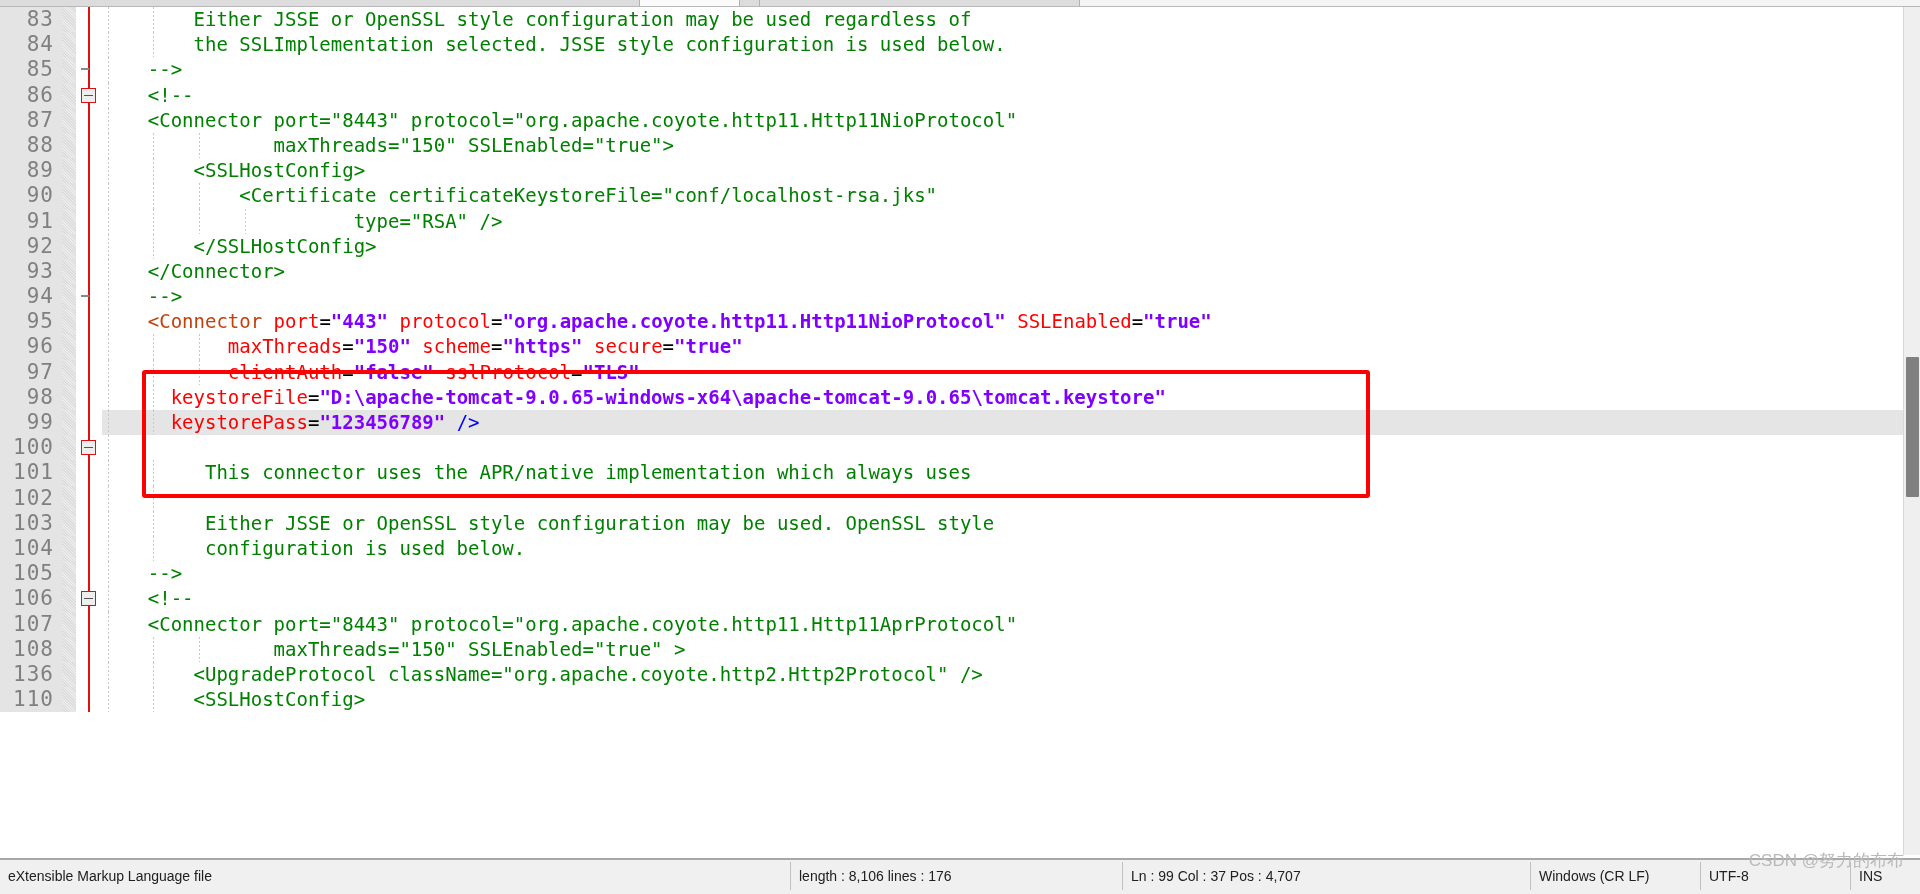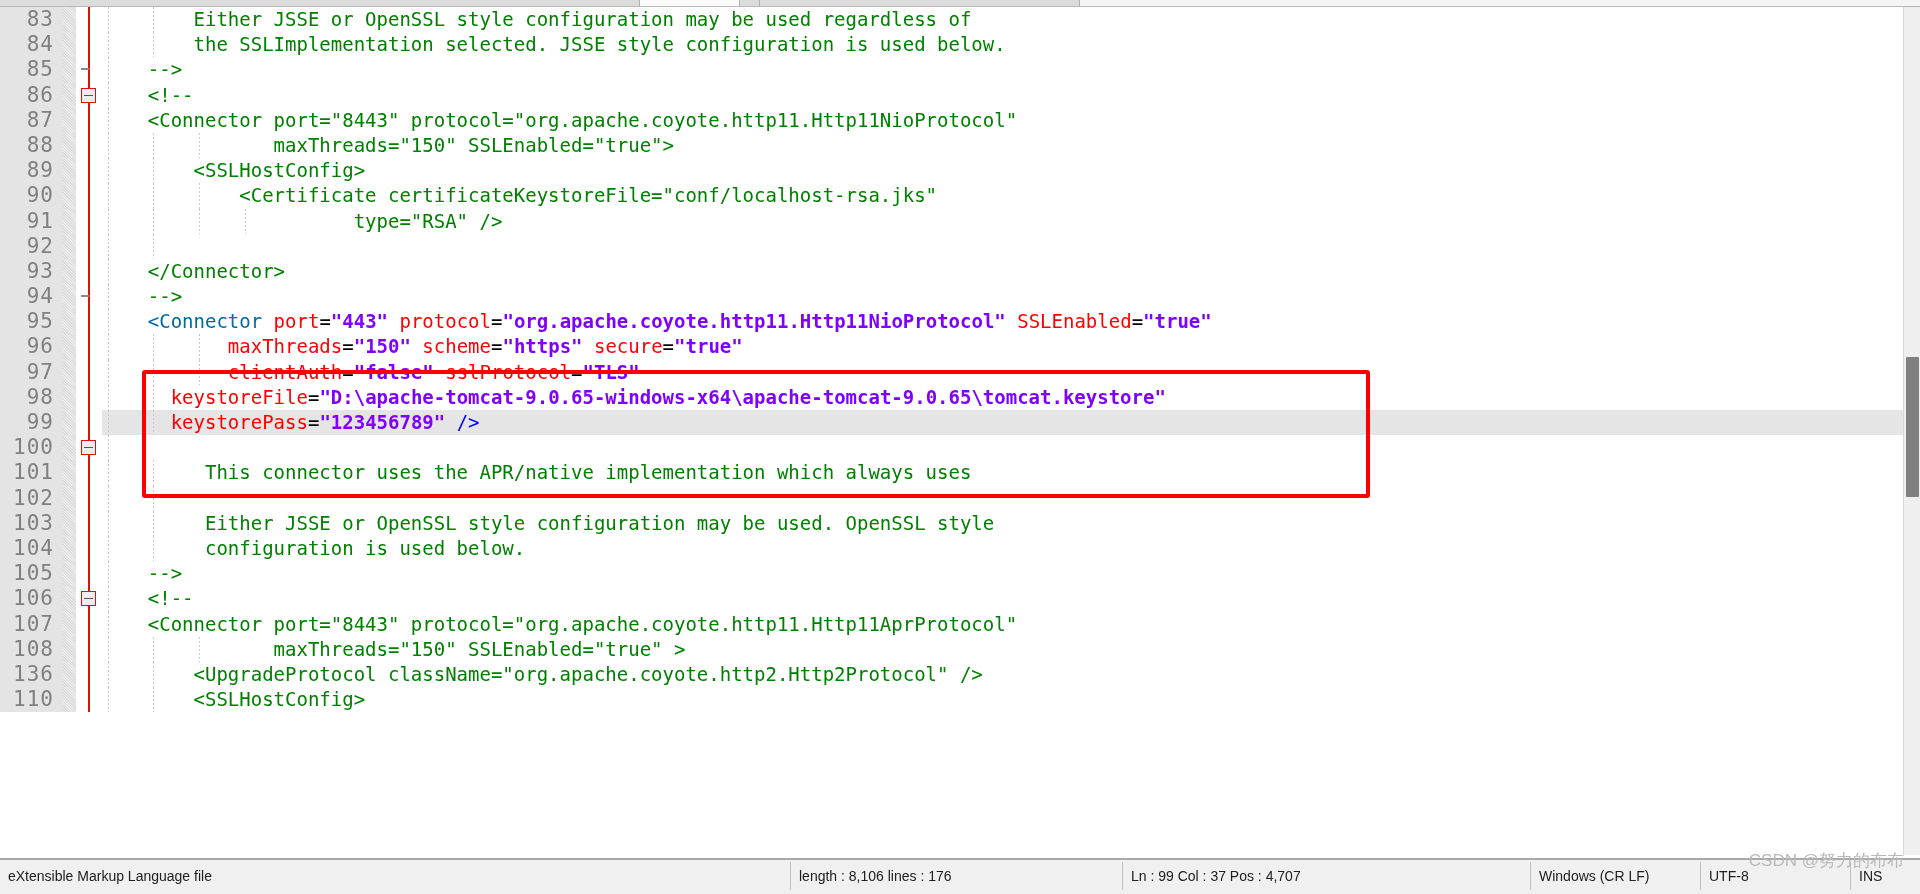--- a/index.html
+++ b/index.html
@@ -115,21 +115,21 @@
 
   
   .guides { position: absolute; left: 102px; top: 0; height: 100%; width: 700px; }
   .guides i {
     position: absolute; top: 0; height: 100%; width: 1px;
     background-image: repeating-linear-gradient(#c8c8c8 0 2px, transparent 2px 4px);
   }
 
   
   .c-comment { color: #008000; }
-  .c-tag     { color: #0369a1; }
+  .c-tag     { color: #c2410c; }
   .c-attr    { color: #ff0000; }
   .c-val     { color: #8000ff; font-weight: bold; }
   .c-punc    { color: #000000; }
   .c-brk     { color: #0000ff; }
 
   
   .hl-box {
     position: absolute;
     border: 4px solid #ff0000;
     border-radius: 3px;
@@ -203,21 +203,21 @@
     <div class="code-rows" id="code-rows">
         <div class="row"><div class="gutter-num">83</div><div class="gutter-mark"></div><div class="gutter-fold"></div><div class="redline"></div><div class="guides"><i style="left: 6px;"></i><i style="left: 51px;"></i></div><div class="code"><span class="c-comment">        Either JSSE or OpenSSL style configuration may be used regardless of</span></div></div>
         <div class="row"><div class="gutter-num">84</div><div class="gutter-mark"></div><div class="gutter-fold"></div><div class="redline"></div><div class="guides"><i style="left: 6px;"></i><i style="left: 51px;"></i></div><div class="code"><span class="c-comment">        the SSLImplementation selected. JSSE style configuration is used below.</span></div></div>
         <div class="row"><div class="gutter-num">85</div><div class="gutter-mark"></div><div class="gutter-fold"></div><div class="redline"></div><div class="fold-tail"></div><div class="guides"><i style="left: 6px;"></i></div><div class="code"><span class="c-comment">    --&gt;</span></div></div>
         <div class="row"><div class="gutter-num">86</div><div class="gutter-mark"></div><div class="gutter-fold"></div><div class="redline"></div><div class="fold-box"></div><div class="guides"><i style="left: 6px;"></i></div><div class="code"><span class="c-comment">    &lt;!--</span></div></div>
         <div class="row"><div class="gutter-num">87</div><div class="gutter-mark"></div><div class="gutter-fold"></div><div class="redline"></div><div class="guides"><i style="left: 6px;"></i></div><div class="code"><span class="c-comment">    &lt;Connector port="8443" protocol="org.apache.coyote.http11.Http11NioProtocol"</span></div></div>
         <div class="row"><div class="gutter-num">88</div><div class="gutter-mark"></div><div class="gutter-fold"></div><div class="redline"></div><div class="guides"><i style="left: 6px;"></i><i style="left: 51px;"></i><i style="left: 97px;"></i></div><div class="code"><span class="c-comment">               maxThreads="150" SSLEnabled="true"&gt;</span></div></div>
         <div class="row"><div class="gutter-num">89</div><div class="gutter-mark"></div><div class="gutter-fold"></div><div class="redline"></div><div class="guides"><i style="left: 6px;"></i><i style="left: 51px;"></i></div><div class="code"><span class="c-comment">        &lt;SSLHostConfig&gt;</span></div></div>
         <div class="row"><div class="gutter-num">90</div><div class="gutter-mark"></div><div class="gutter-fold"></div><div class="redline"></div><div class="guides"><i style="left: 6px;"></i><i style="left: 51px;"></i><i style="left: 97px;"></i></div><div class="code"><span class="c-comment">            &lt;Certificate certificateKeystoreFile="conf/localhost-rsa.jks"</span></div></div>
         <div class="row"><div class="gutter-num">91</div><div class="gutter-mark"></div><div class="gutter-fold"></div><div class="redline"></div><div class="guides"><i style="left: 6px;"></i><i style="left: 51px;"></i><i style="left: 97px;"></i><i style="left: 143px;"></i></div><div class="code"><span class="c-comment">                      type="RSA" /&gt;</span></div></div>
-        <div class="row"><div class="gutter-num">92</div><div class="gutter-mark"></div><div class="gutter-fold"></div><div class="redline"></div><div class="guides"><i style="left: 6px;"></i><i style="left: 51px;"></i></div></div>
+        <div class="row"><div class="gutter-num">92</div><div class="gutter-mark"></div><div class="gutter-fold"></div><div class="redline"></div><div class="guides"><i style="left: 6px;"></i><i style="left: 51px;"></i></div><div class="code"><span class="c-comment">        &lt;/SSLHostConfig&gt;</span></div></div>
         <div class="row"><div class="gutter-num">93</div><div class="gutter-mark"></div><div class="gutter-fold"></div><div class="redline"></div><div class="guides"><i style="left: 6px;"></i></div><div class="code"><span class="c-comment">    &lt;/Connector&gt;</span></div></div>
         <div class="row"><div class="gutter-num">94</div><div class="gutter-mark"></div><div class="gutter-fold"></div><div class="redline"></div><div class="fold-tail"></div><div class="guides"><i style="left: 6px;"></i></div><div class="code"><span class="c-comment">    --&gt;</span></div></div>
         <div class="row"><div class="gutter-num">95</div><div class="gutter-mark"></div><div class="gutter-fold"></div><div class="redline"></div><div class="guides"><i style="left: 6px;"></i></div><div class="code"><span class="c-punc">    </span><span class="c-tag">&lt;Connector</span><span class="c-punc"> </span><span class="c-attr">port</span><span class="c-punc">=</span><span class="c-val">"443"</span><span class="c-punc"> </span><span class="c-attr">protocol</span><span class="c-punc">=</span><span class="c-val">"org.apache.coyote.http11.Http11NioProtocol"</span><span class="c-punc"> </span><span class="c-attr">SSLEnabled</span><span class="c-punc">=</span><span class="c-val">"true"</span></div></div>
         <div class="row"><div class="gutter-num">96</div><div class="gutter-mark"></div><div class="gutter-fold"></div><div class="redline"></div><div class="guides"><i style="left: 6px;"></i><i style="left: 51px;"></i><i style="left: 97px;"></i></div><div class="code"><span class="c-punc">           </span><span class="c-attr">maxThreads</span><span class="c-punc">=</span><span class="c-val">"150"</span><span class="c-punc"> </span><span class="c-attr">scheme</span><span class="c-punc">=</span><span class="c-val">"https"</span><span class="c-punc"> </span><span class="c-attr">secure</span><span class="c-punc">=</span><span class="c-val">"true"</span></div></div>
         <div class="row"><div class="gutter-num">97</div><div class="gutter-mark"></div><div class="gutter-fold"></div><div class="redline"></div><div class="guides"><i style="left: 6px;"></i><i style="left: 51px;"></i><i style="left: 97px;"></i></div><div class="code"><span class="c-punc">           </span><span class="c-attr">clientAuth</span><span class="c-punc">=</span><span class="c-val">"false"</span><span class="c-punc"> </span><span class="c-attr">sslProtocol</span><span class="c-punc">=</span><span class="c-val">"TLS"</span></div></div>
         <div class="row"><div class="gutter-num">98</div><div class="gutter-mark"></div><div class="gutter-fold"></div><div class="redline"></div><div class="guides"><i style="left: 6px;"></i><i style="left: 51px;"></i></div><div class="code"><span class="c-punc">      </span><span class="c-attr">keystoreFile</span><span class="c-punc">=</span><span class="c-val">"D:\apache-tomcat-9.0.65-windows-x64\apache-tomcat-9.0.65\tomcat.keystore"</span></div></div>
         <div class="row current"><div class="gutter-num">99</div><div class="gutter-mark"></div><div class="gutter-fold"></div><div class="redline"></div><div class="guides"><i style="left: 6px;"></i><i style="left: 51px;"></i></div><div class="code"><span class="c-punc">      </span><span class="c-attr">keystorePass</span><span class="c-punc">=</span><span class="c-val">"123456789"</span><span class="c-punc"> </span><span class="c-brk">/&gt;</span></div></div>
         <div class="row"><div class="gutter-num">100</div><div class="gutter-mark"></div><div class="gutter-fold"></div><div class="redline"></div><div class="fold-box"></div><div class="guides"><i style="left: 6px;"></i></div></div>
         <div class="row"><div class="gutter-num">101</div><div class="gutter-mark"></div><div class="gutter-fold"></div><div class="redline"></div><div class="guides"><i style="left: 6px;"></i><i style="left: 51px;"></i></div><div class="code"><span class="c-comment">         This connector uses the APR/native implementation which always uses</span></div></div>
         <div class="row"><div class="gutter-num">102</div><div class="gutter-mark"></div><div class="gutter-fold"></div><div class="redline"></div><div class="guides"><i style="left: 6px;"></i><i style="left: 51px;"></i></div></div>

